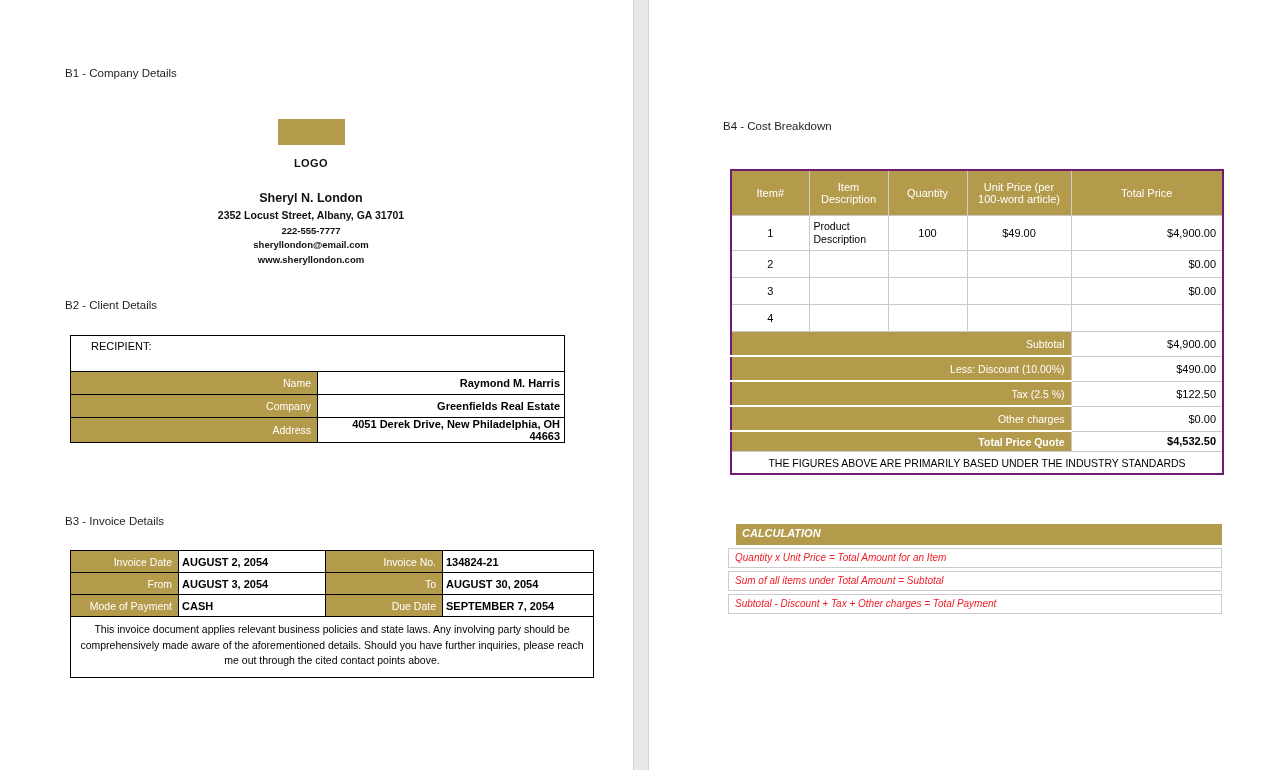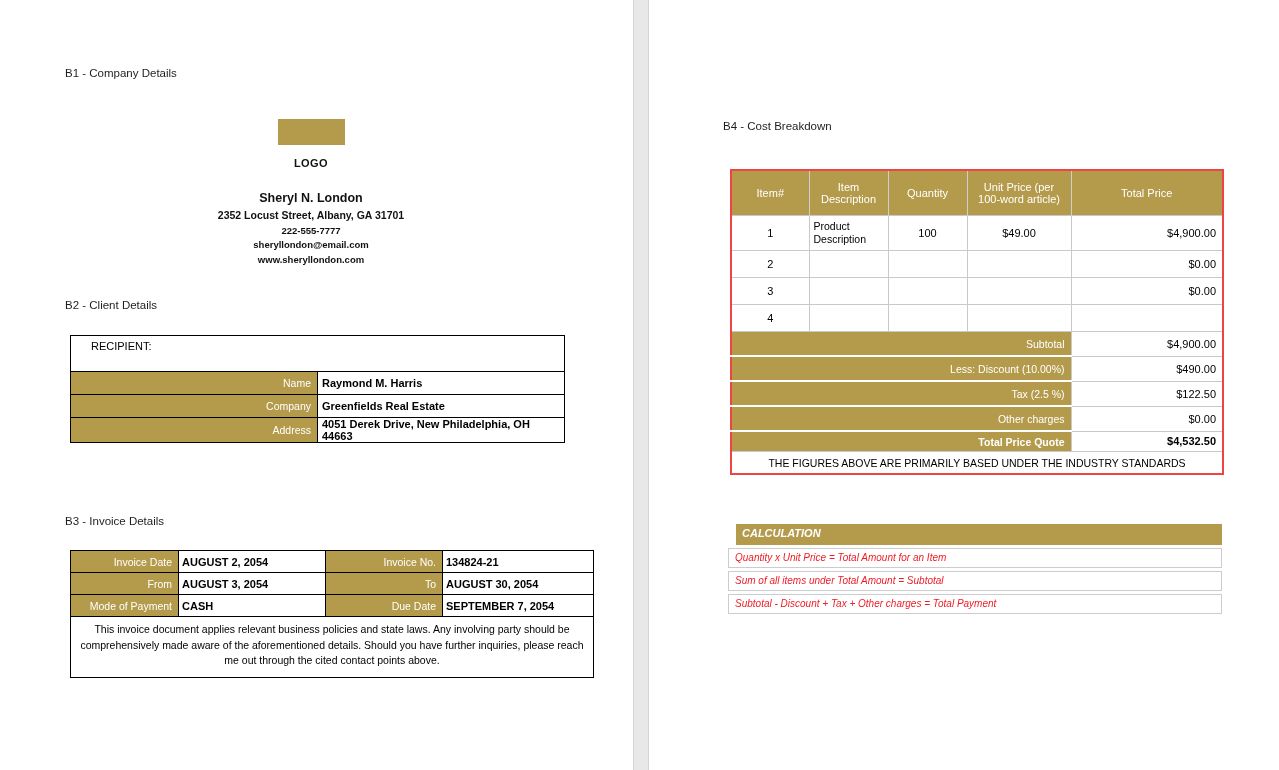--- a/index.html
+++ b/index.html
@@ -32,35 +32,35 @@
   
   table{border-collapse:collapse;table-layout:fixed;}
   .recip-table{position:absolute;left:70px;top:335px;width:495px;}
   .recip-table td{border:1.5px solid #000;}
   .recip-header-cell{height:27px;vertical-align:top;padding:4px 20px;font-size:11px;}
   .gold-lbl{
     background:var(--gold);color:#fff;font-size:10.5px;text-align:right;
     padding:0 6px 0 2px;font-weight:normal;
   }
   .recip-table .col-lbl{width:151px;margin-left:40px;}
-  .recip-val{font-weight:bold;font-size:11px;text-align:left;height:22px;padding:0 4px;margin-left:16px;}
+  .recip-val{font-weight:bold;font-size:11px;text-align:right;height:22px;padding:0 4px;margin-left:16px;}
 
   
   .inv-table{position:absolute;left:70px;top:550px;width:495px;}
   .inv-table td{border:1.5px solid #000;}
   .inv-table .c1{width:99px;} .inv-table .c2{width:140px;}
   .inv-table .c3{width:108px;} .inv-table .c4{width:144px;}
   .inv-val{font-weight:bold;font-size:11px;text-align:left;height:21px;padding:0 3px;}
   .inv-note-cell{
     vertical-align:top;text-align:center;font-size:10.5px;line-height:15.5px;
     padding:5px 7px;height:50px;
   }
 
   
-  .cost-table{position:absolute;left:730px;top:169px;width:492px;border:2px solid #ef4444;font-size:11px;}
+  .cost-table{position:absolute;left:730px;top:169px;width:492px;border:2px solid #701a75;font-size:11px;}
   .cost-table col.cc1{width:78px;} .cost-table col.cc2{width:79px;}
   .cost-table col.cc3{width:79px;} .cost-table col.cc4{width:104px;}
   .cost-table col.cc5{width:152px;}
   .cost-table th{
     background:var(--gold);color:#fff;font-weight:normal;font-size:11px;
     height:40px;padding:2px 4px;vertical-align:middle;border-right:1px solid #cfcfcf;
   }
   .cost-table th:last-child{border-right:none;}
   .item-cell{border:1px solid var(--grid);text-align:center;font-size:11px;padding:2px 4px;}
   .row-item-first .item-cell{height:30px;}

